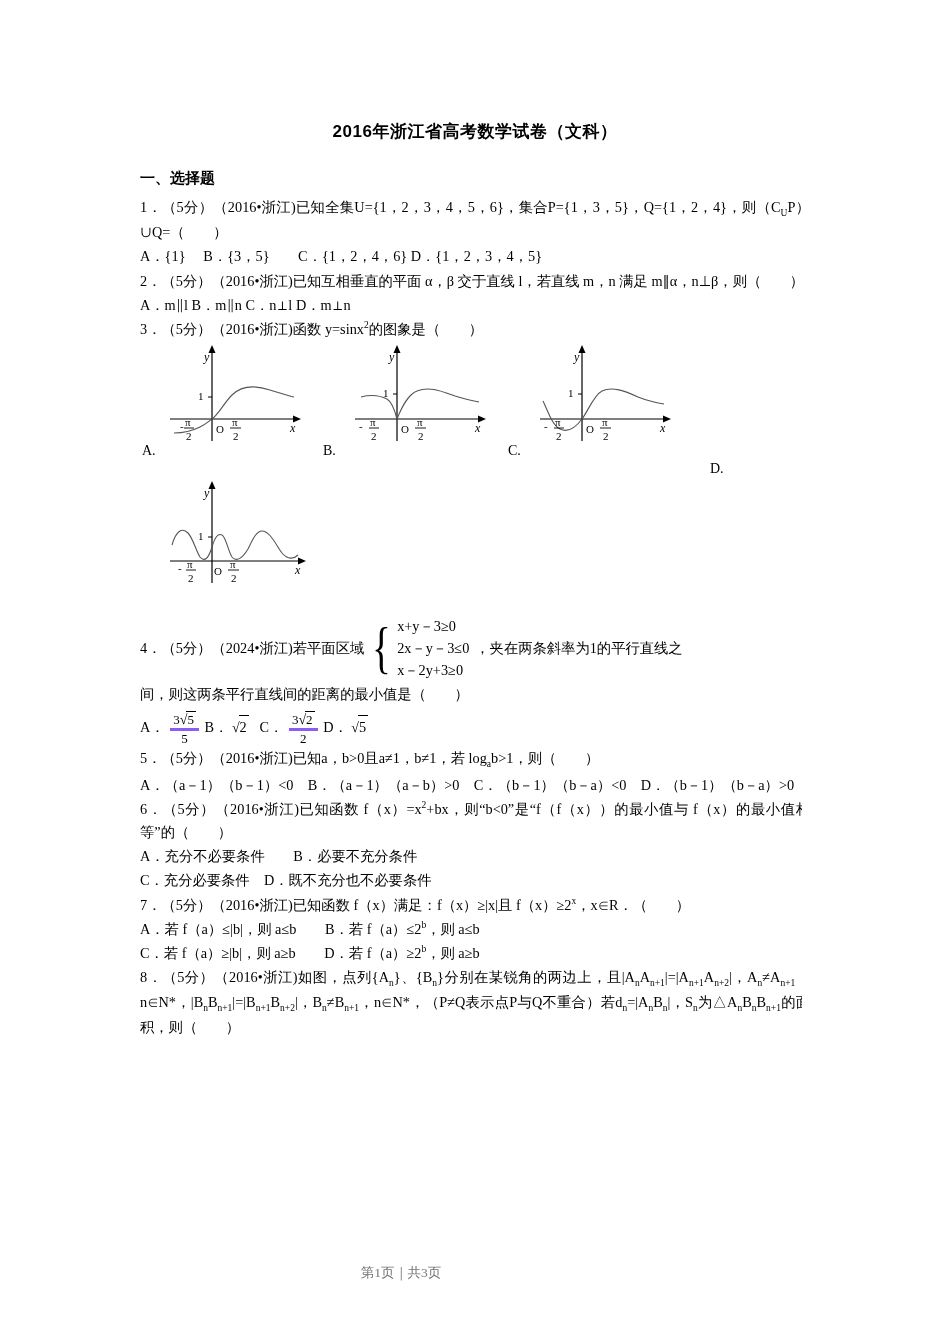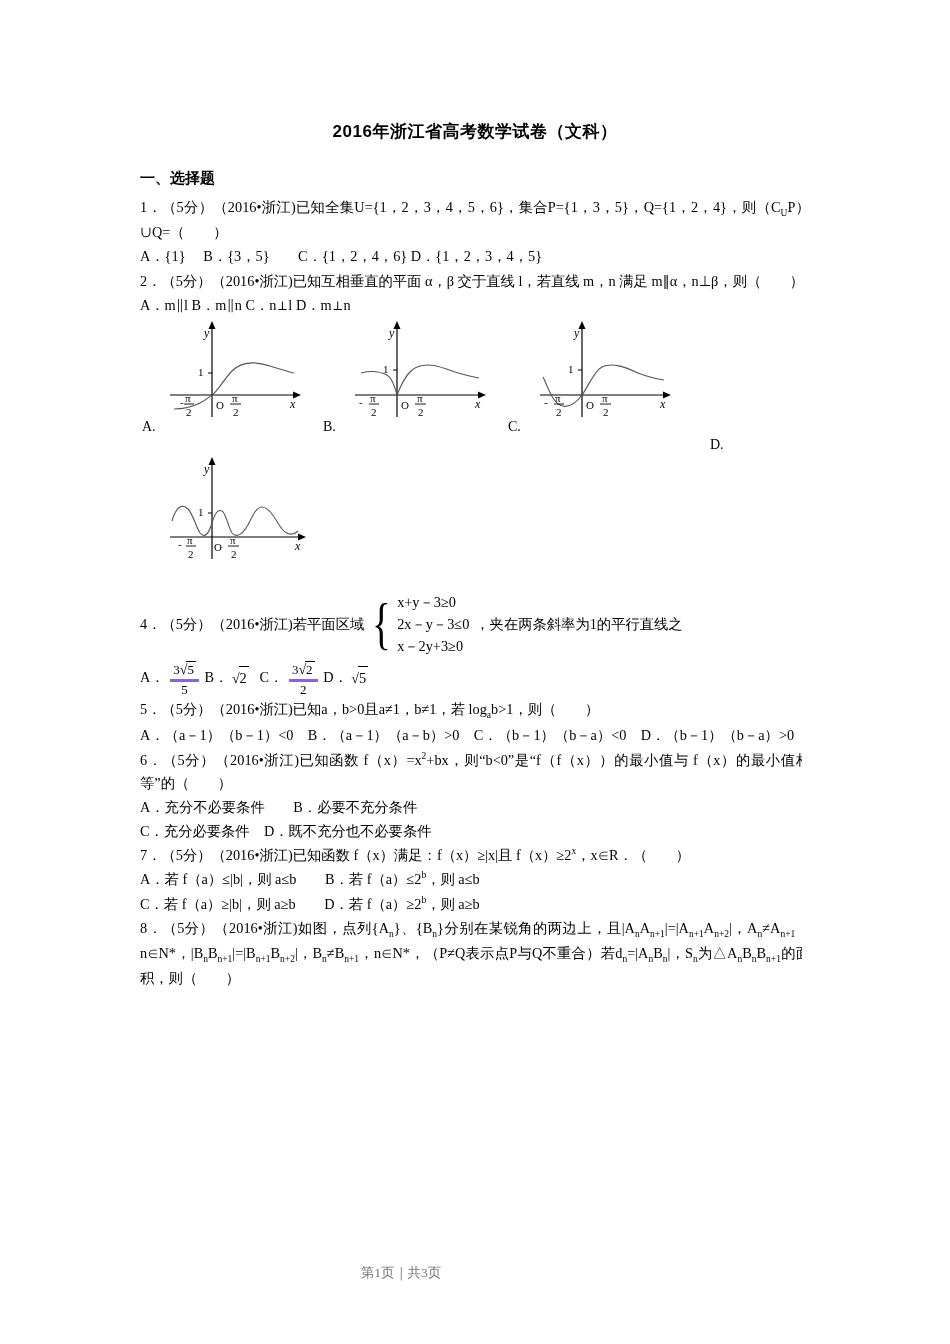--- a/index.html
+++ b/index.html
@@ -135,20 +135,23 @@
     <div class="section-head">一、选择题</div>
 
     <p class="q">
       1．（5分）（2016•浙江)已知全集U={1，2，3，4，5，6}，集合P={1，3，5}，Q={1，2，4}，则（<span style="font-family:'Liberation Serif',serif;">C</span><sub class="sm">U</sub>P）∪Q=（　　）
     </p>
     <p class="opts">A．{1}　 B．{3，5}　　C．{1，2，4，6} D．{1，2，3，4，5}</p>
 
     <p class="q">2．（5分）（2016•浙江)已知互相垂直的平面 α，β 交于直线 l，若直线 m，n 满足 m∥α，n⊥β，则（　　）</p>
     <p class="opts">A．m∥l B．m∥n C．n⊥l D．m⊥n</p>
 
+    <p class="q">
+      3．（5分）（2016•浙江)函数 y=sinx<sup class="sm">2</sup>的图象是（　　）
+    </p>
 
     <div class="fig-row">
 
       <div class="fig" style="left:20px; top:-4px;">
         <svg width="150" height="112" viewBox="0 0 150 112">
           <line x1="52" y1="10" x2="52" y2="100" stroke="#000" stroke-width="1.2"></line>
           <polygon points="52,4 48.5,12 55.5,12" fill="#000"></polygon>
           <line x1="10" y1="78" x2="135" y2="78" stroke="#000" stroke-width="1.2"></line>
           <polygon points="141,78 133,74.5 133,81.5" fill="#000"></polygon>
           <path d="M14,92 C24,92 32,90 40,86 C46,83 49,80 52,78 C58,74 64,62 72,54 C82,44 95,44 110,49 C120,52 128,55 134,56" fill="none" stroke="#555" stroke-width="1.1"></path>
@@ -236,29 +239,30 @@
           <line x1="26" y1="91" x2="36" y2="91" stroke="#000" stroke-width="0.9"></line>
           <text x="28" y="103" font-size="11" font-family="Liberation Serif, serif">2</text>
           <text x="70" y="89" font-size="11" font-family="Liberation Serif, serif">π</text>
           <line x1="68" y1="91" x2="79" y2="91" stroke="#000" stroke-width="0.9"></line>
           <text x="71" y="103" font-size="11" font-family="Liberation Serif, serif">2</text>
         </svg>
       </div>
     </div>
 
     <div class="sys-wrap">
-      <span class="sys-pre">4．（5分）（2016•浙江)若平面区域</span>
+      <span class="sys-pre">4．（5分）（2024•浙江)若平面区域</span>
       <span class="brace">{</span>
       <span class="sys-lines">
         <span style="display:block">x+y－3≥0</span>
         <span style="display:block">2x－y－3≤0</span>
         <span style="display:block">x－2y+3≥0</span>
       </span>
       <span class="sys-post">，夹在两条斜率为1的平行直线之</span>
     </div>
+    <p class="q">间，则这两条平行直线间的距离的最小值是（　　）</p>
 
     <p class="opts" style="margin-top:4px">
       <span>A．</span>
       <span class="frac">
         <span class="num">3<span class="radsym">√</span><span class="rad">5</span></span>
         <span class="den">5</span>
       </span>
       <span>B．</span>
       <span><span class="radsym">√</span><span class="rad">2</span></span>
       &nbsp;

